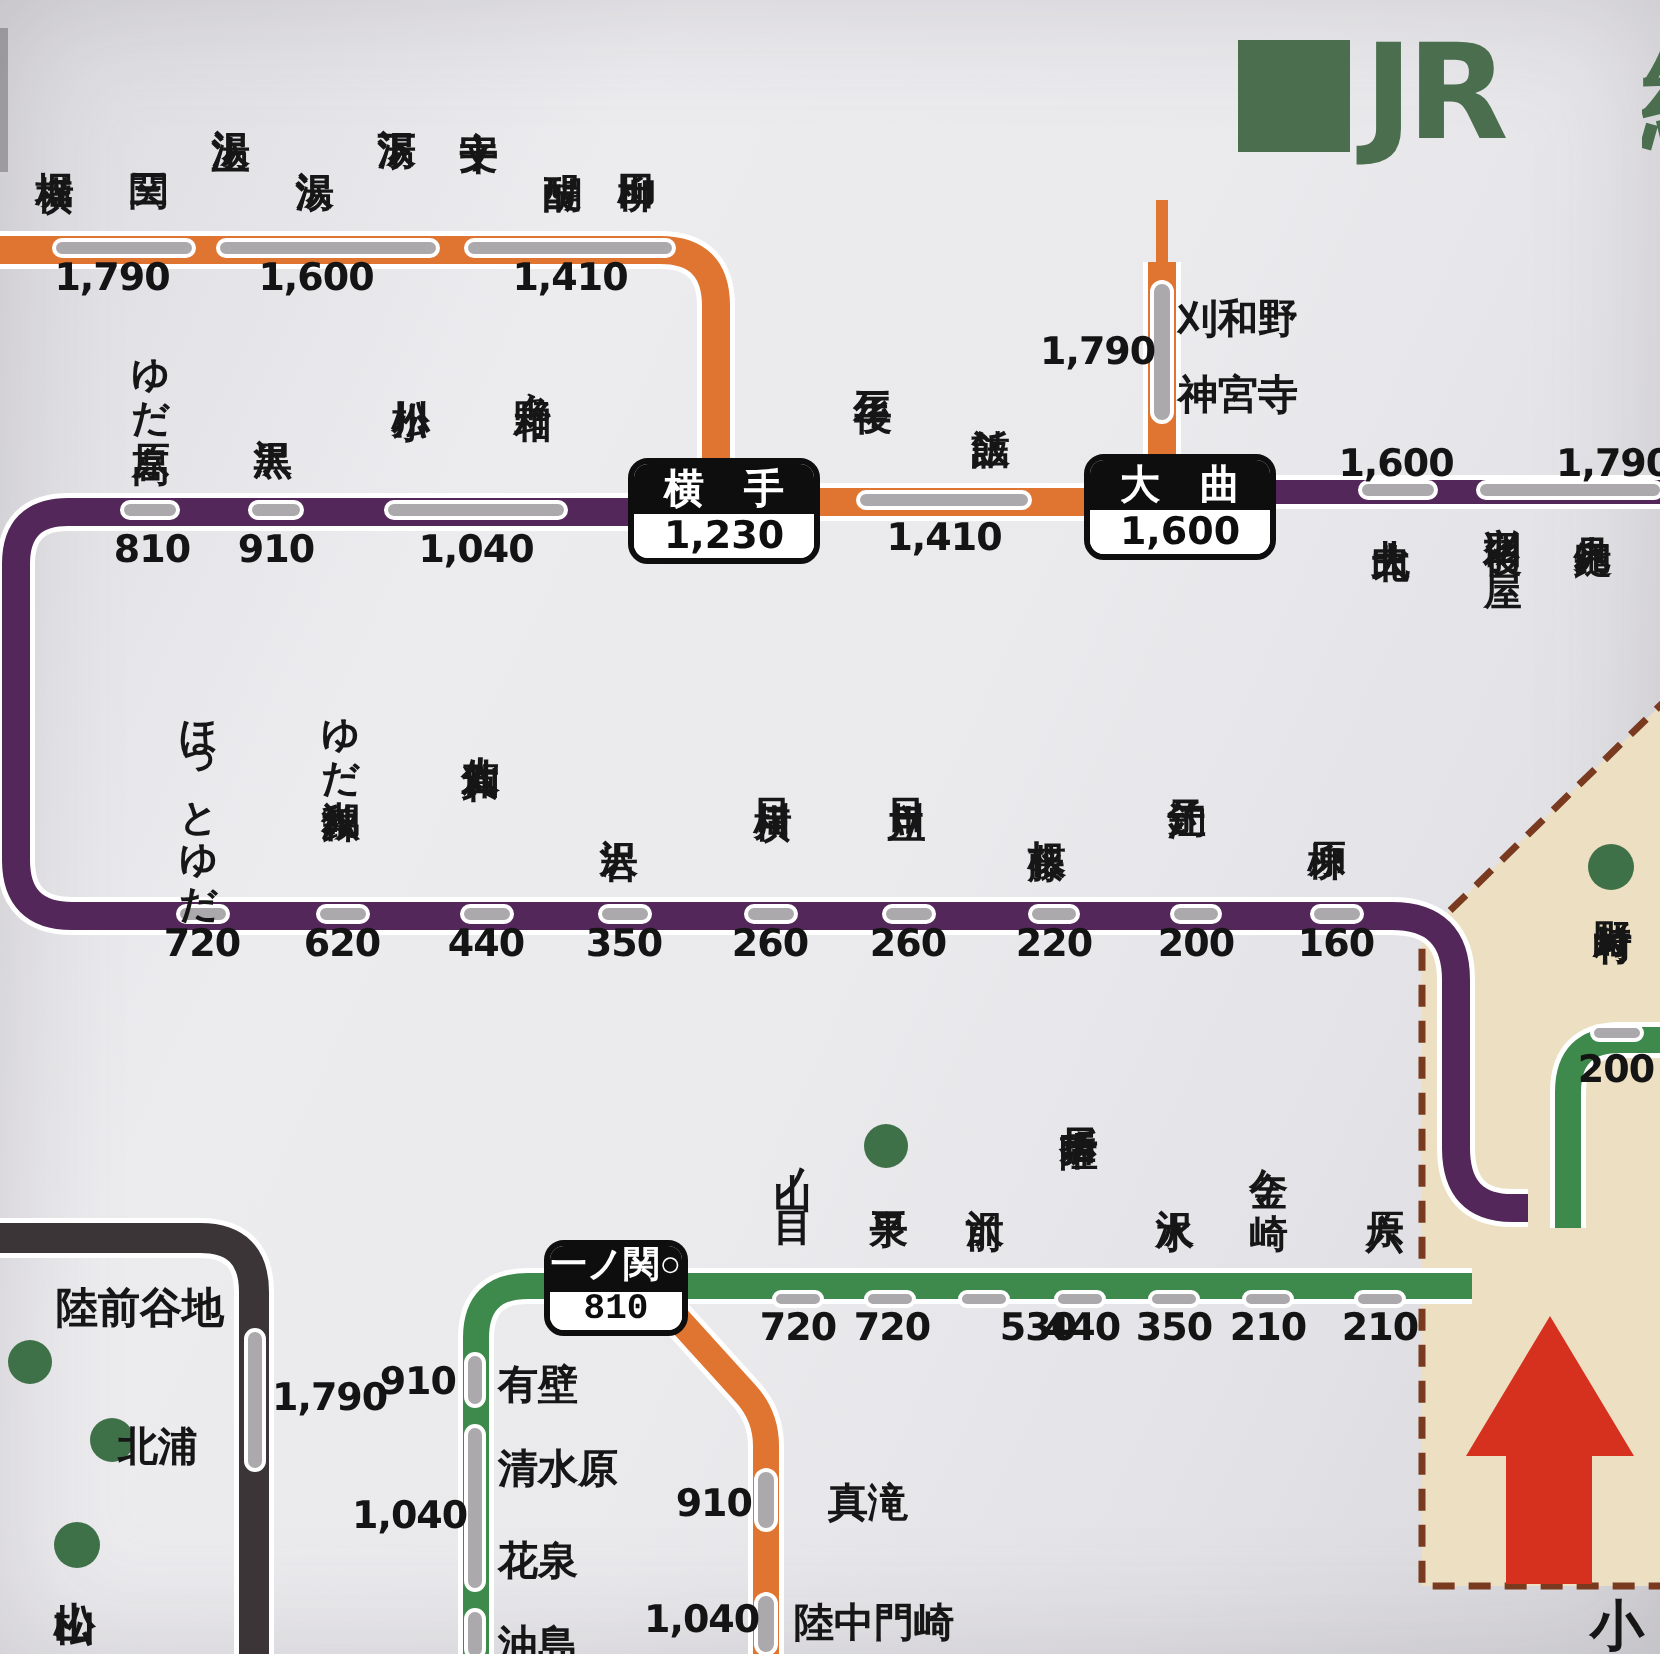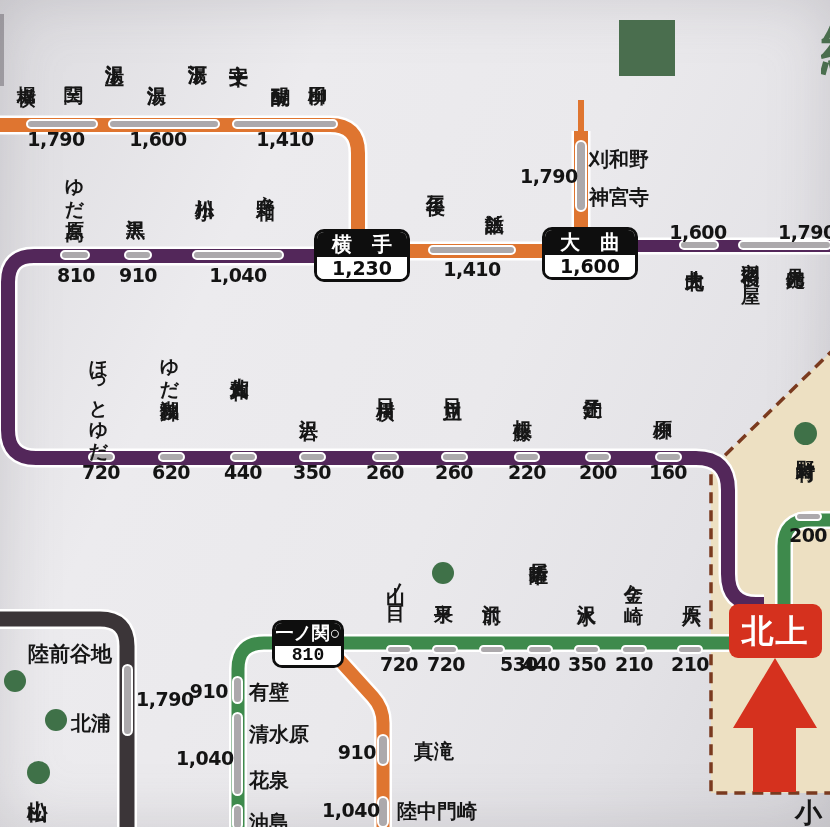--- a/index.html
+++ b/index.html
@@ -174,21 +174,21 @@
   <div class="fare" style="left:612px;top:653px;width:44px;">210</div>
   <div class="fare" style="left:668px;top:653px;width:44px;">210</div>
 
   <div class="dot" style="left:794px;top:422px;width:23px;height:23px;"></div>
   <div class="vl" style="left:796px;top:447px;">村崎野</div>
   <div class="fare" style="left:786px;top:524px;width:44px;">200</div>
 
   <div class="dot" style="left:4px;top:670px;width:22px;height:22px;"></div>
   <div class="hl" style="left:28px;top:640px;font-size:21px;">陸前谷地</div>
   <div class="dot" style="left:45px;top:709px;width:22px;height:22px;"></div>
-  <div class="hl" style="left:71px;top:710px;">北浦</div>
+  <div class="hl" style="left:59px;top:710px;">北浦</div>
   <div class="dot" style="left:27px;top:761px;width:23px;height:23px;"></div>
   <div class="vl" style="left:26px;top:785px;font-size:21px;">松山</div>
   <div class="fare l" style="left:136px;top:688px;width:56px;">1,790</div>
 
   <div class="fare r" style="left:186px;top:680px;width:42px;">910</div>
   <div class="hl" style="left:249px;top:679px;">有壁</div>
   <div class="hl" style="left:249px;top:721px;">清水原</div>
   <div class="fare r" style="left:176px;top:747px;width:54px;">1,040</div>
   <div class="hl" style="left:249px;top:767px;">花泉</div>
   <div class="hl" style="left:249px;top:809px;">油島</div>
@@ -205,20 +205,20 @@
     <div class="fr">1,230</div>
   </div>
   <div class="stbox" style="left:542px;top:227px;width:96px;">
     <div class="nm">大　曲</div>
     <div class="fr">1,600</div>
   </div>
   <div class="stbox small" style="left:272px;top:620px;width:72px;font-family:Liberation Mono, monospace;">
     <div class="nm">一ノ関○</div>
     <div class="fr">810</div>
   </div>
-  <div class="redbox" style="left:729px;top:604px;width:93px;height:54px;">北上</div>
 
   <div class="jr-square" style="left:619px;top:20px;width:56px;height:56px;"></div>
+  <div class="jr-text" style="left:682px;top:8px;">JR</div>
   <div class="jr-partial" style="left:821px;top:8px;width:9px;height:74px;">
     <span>線</span>
   </div>
 
 </div>
 
 </body></html>

